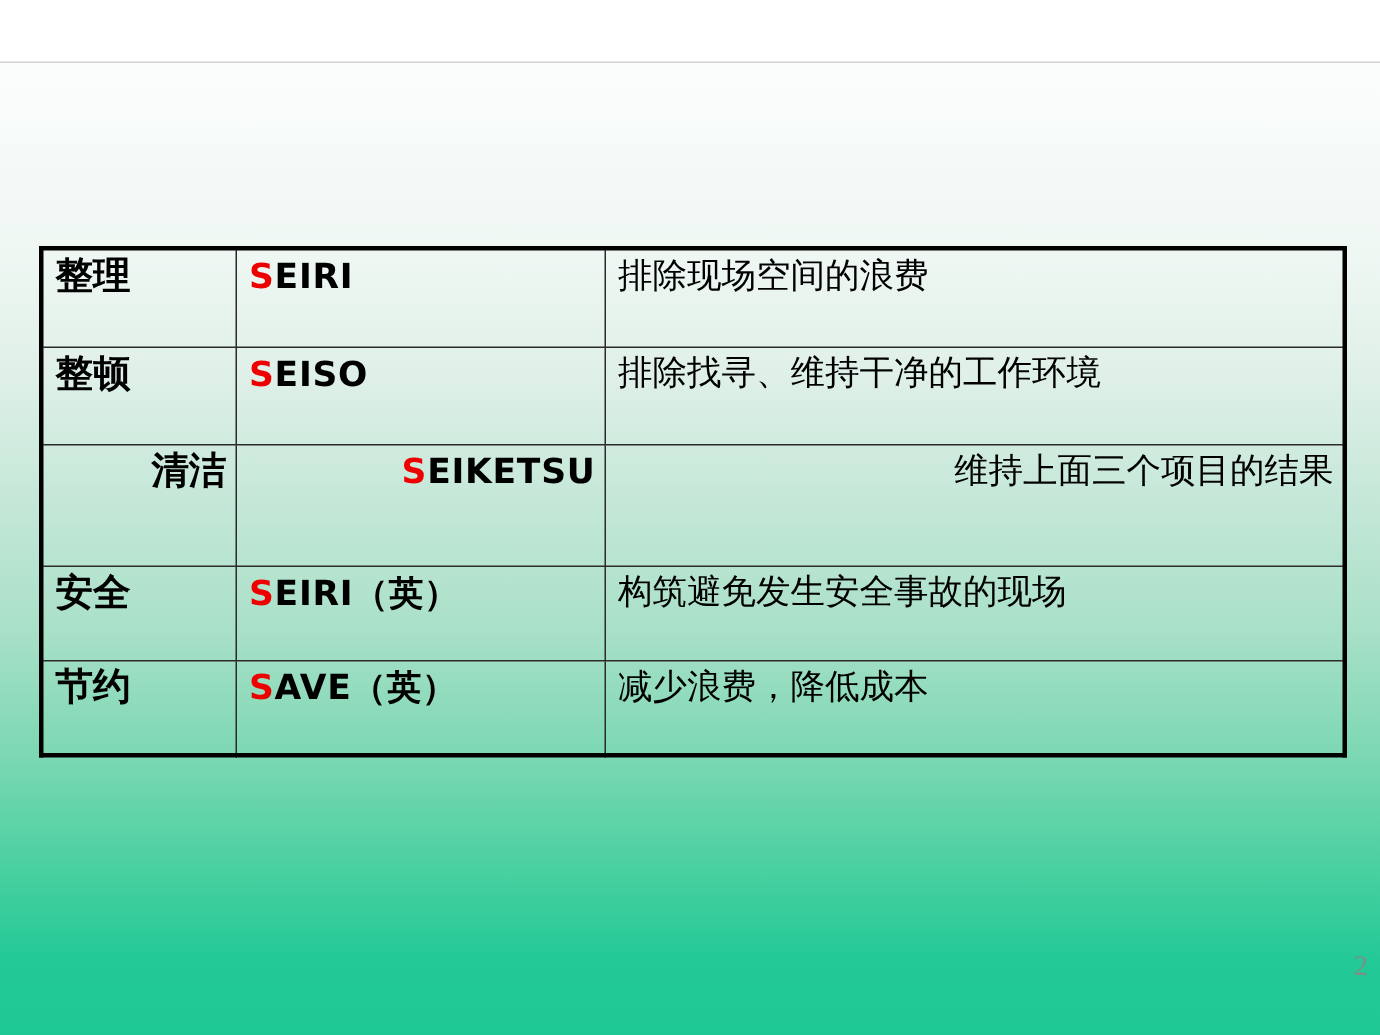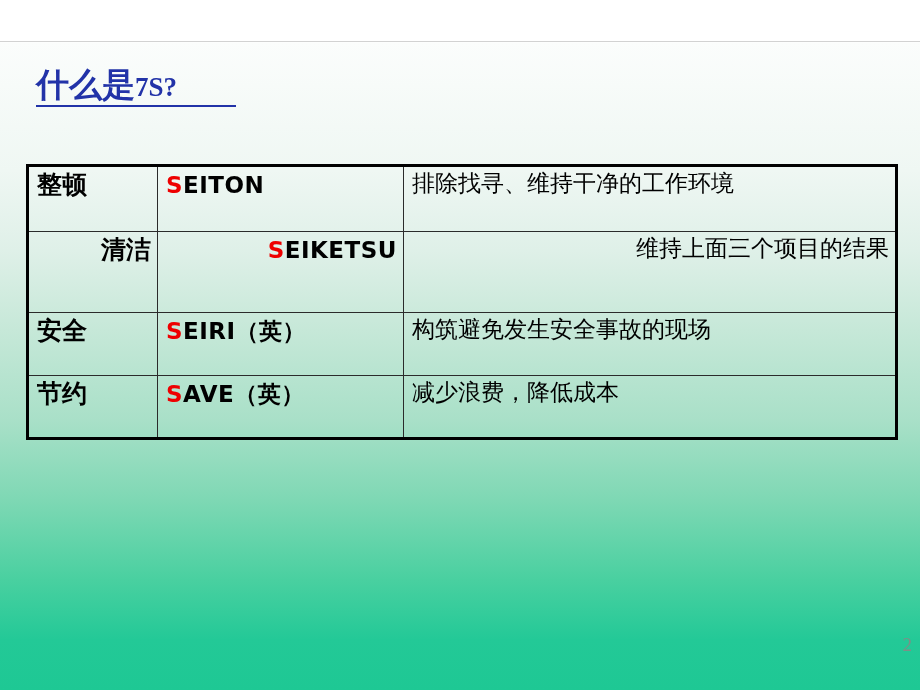--- a/index.html
+++ b/index.html
@@ -153,36 +153,37 @@
     color: #7e8f87;
   }
 </style>
 </head>
 <body>
 
 <div id="slide">
 
   <div id="top-rule"></div>
 
-  <div id="title">
-    <span class="tl-cn">什么是</span><span class="tl-en">7S?</span>
-    <span class="tl-underline"></span>
-  </div>
 
 
   <table id="s7-table">
     <colgroup>
       <col class="c-cn">
       <col class="c-jp">
       <col class="c-use">
     </colgroup>
     <tbody>
+      <tr class="r0">
+        <td class="cell-cn">整理</td>
+        <td class="cell-jp"><span class="s-red">S</span><span>EIRI</span></td>
+        <td class="cell-use">排除现场空间的浪费</td>
+      </tr>
       <tr class="r1">
         <td class="cell-cn">整顿</td>
-        <td class="cell-jp"><span class="s-red">S</span><span>EITON</span></td>
+        <td class="cell-jp"><span class="s-red">S</span><span>EISO</span></td>
         <td class="cell-use">排除找寻、维持干净的工作环境</td>
       </tr>
       <tr class="r3">
         <td class="cell-cn">清洁</td>
         <td class="cell-jp"><span class="s-red">S</span><span>EIKETSU</span></td>
         <td class="cell-use">维持上面三个项目的结果</td>
       </tr>
       <tr class="r5">
         <td class="cell-cn">安全</td>
         <td class="cell-jp"><span class="s-red">S</span><span>EIRI（英）</span></td>

